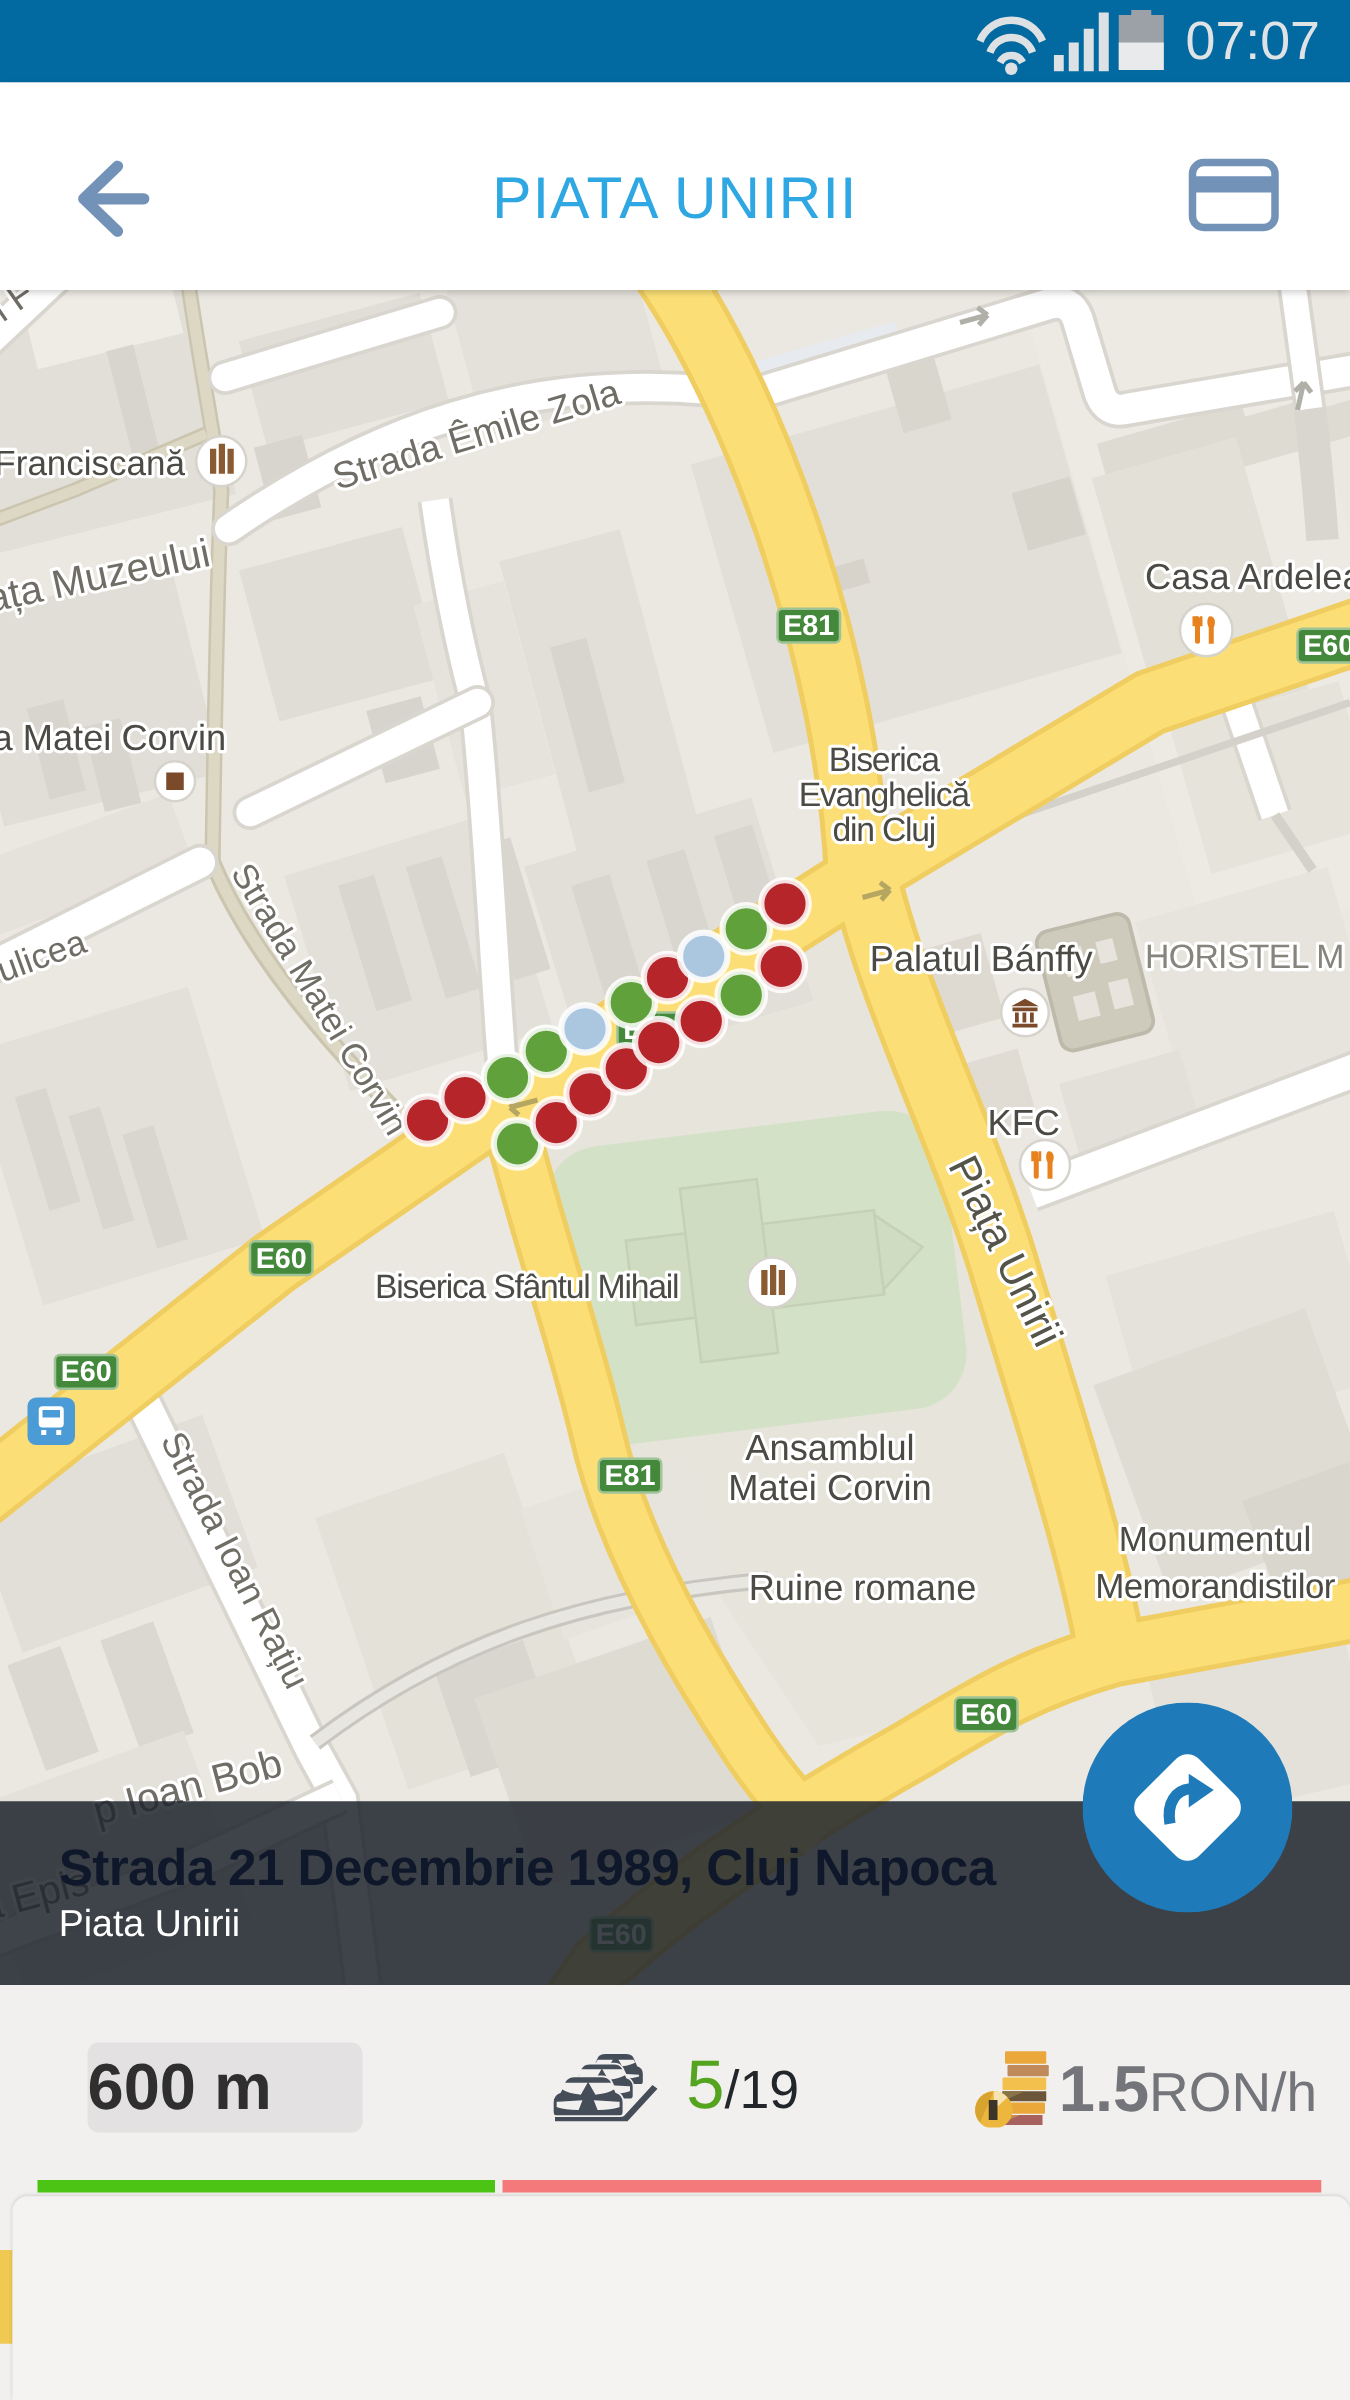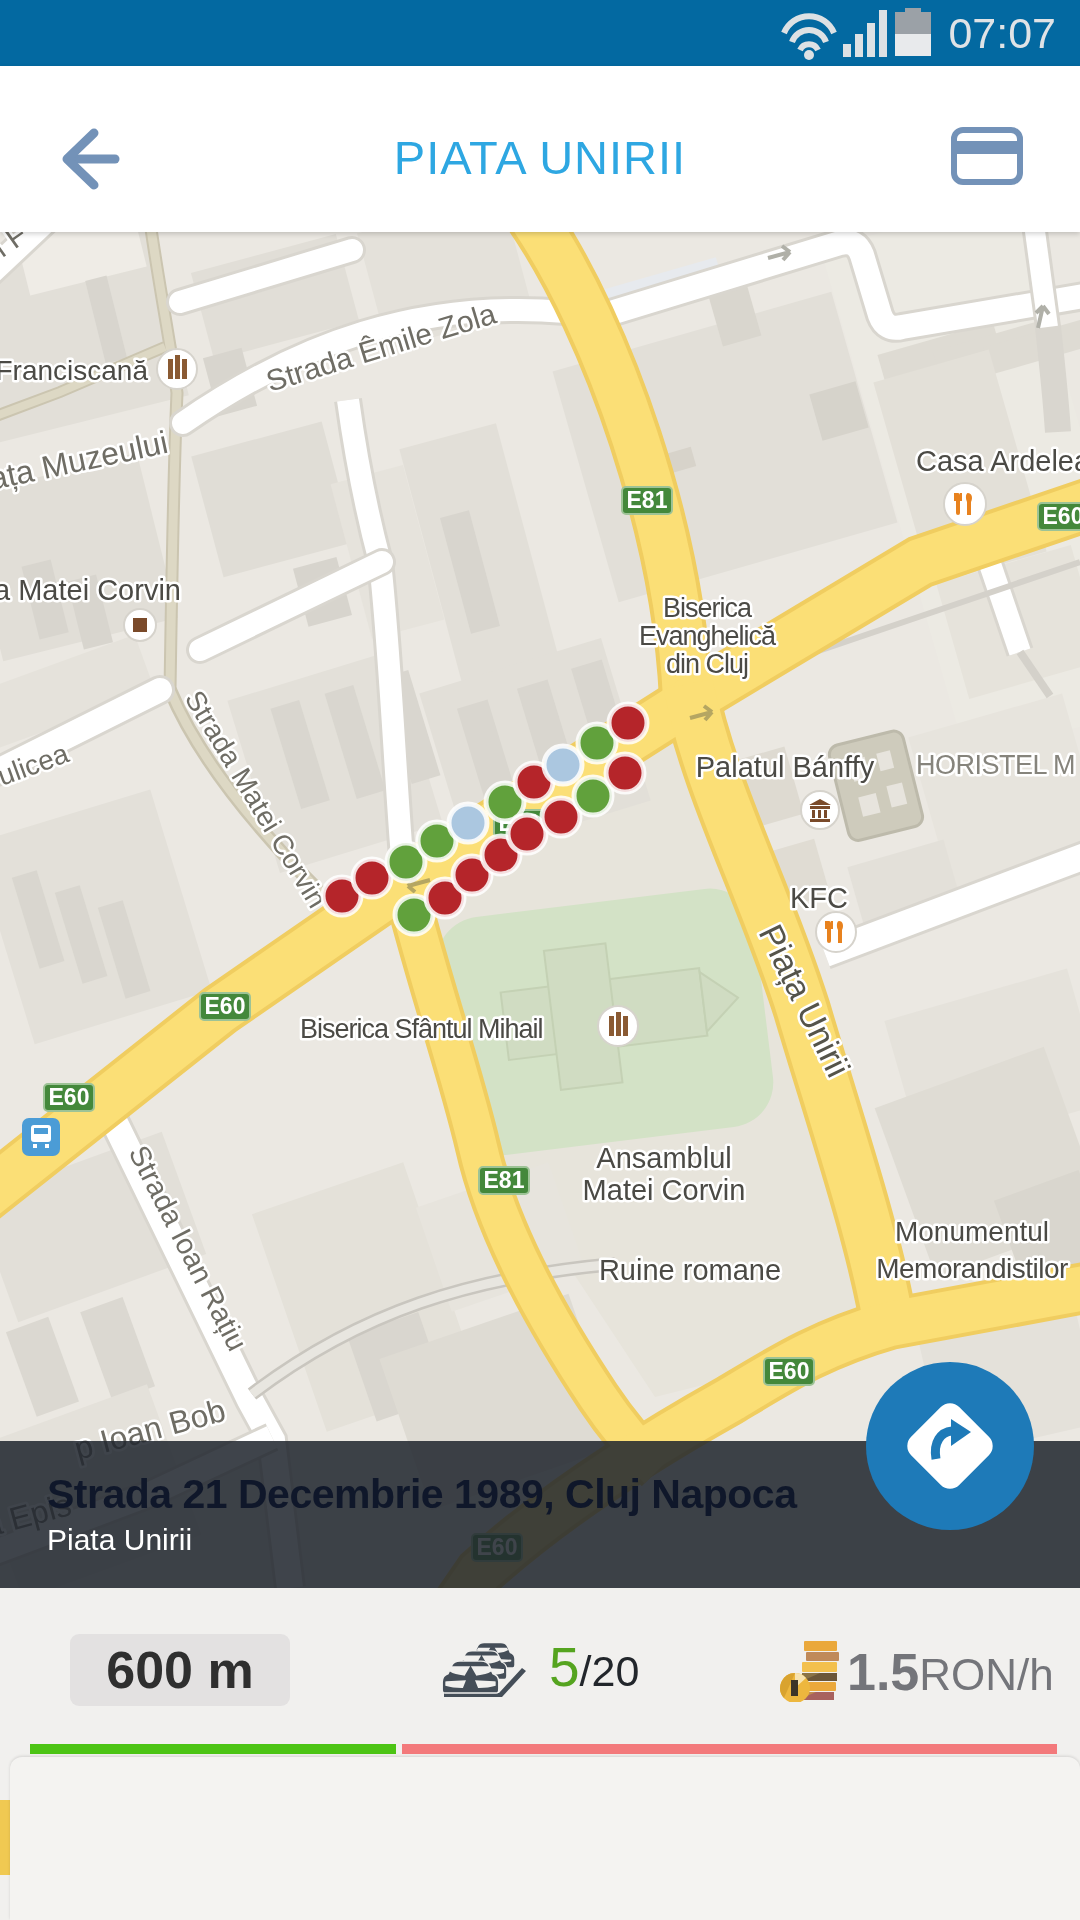--- a/index.html
+++ b/index.html
@@ -456,21 +456,21 @@
 
 <svg class="abs" style="left:866px;top:1362px;z-index:7;" width="168" height="168" viewBox="0 0 168 168">
   <circle cx="84" cy="84" r="84" fill="#1e7ab8"></circle>
   <rect x="50" y="50" width="68" height="68" rx="13" fill="#ffffff" transform="rotate(45 84 84)"></rect>
   <path d="M70,97 C67,80 75,70 86,69" stroke="#1e7ab8" stroke-width="9" fill="none"></path>
     <polygon points="85,57 105,70 85,84" fill="#1e7ab8"></polygon>
 </svg>
 
 <div class="abs" style="left:0;top:1588px;width:1080px;height:332px;background:#f1f0ee;">
 
-  <div class="abs" style="left:70px;top:46px;width:220px;height:72px;background:#e3e1e1;border-radius:9px;text-align:center;line-height:72px;font-size:52px;font-weight:bold;color:#2f2f2f;">600 m</div>
+  <div class="abs" style="left:70px;top:46px;width:220px;height:72px;background:#e3e1e1;border-radius:9px;text-align:left;line-height:72px;font-size:52px;font-weight:bold;color:#2f2f2f;">600 m</div>
 
   <svg class="abs" style="left:442px;top:54px;" width="86" height="58" viewBox="0 0 86 58">
     <defs>
       <g id="carfront">
         <path d="M3,35 Q1,35 1,32 L1,24 Q1,18 7,16 L11,7 Q13,3 19,3 L41,3 Q47,3 49,7 L53,16 Q59,18 59,24 L59,32 Q59,35 57,35 Z"></path>
         <path d="M11,9 L27,9 L23,16 Q14,15 9,12 Z" fill="#f1f0ee"></path>
         <path d="M49,9 L33,9 L37,16 Q46,15 51,12 Z" fill="#f1f0ee"></path>
         <path d="M5,25 L23,24 L21,29 Q11,29 5,27 Z" fill="#f1f0ee"></path>
         <path d="M55,25 L37,24 L39,29 Q49,29 55,27 Z" fill="#f1f0ee"></path>
       </g>
@@ -480,21 +480,21 @@
         <use href="#carfront" transform="translate(28,-1) scale(0.75)"></use>
       </g>
     <g fill="#454e58" stroke="#f1f0ee" stroke-width="3" style="paint-order:stroke">
         <use href="#carfront" transform="translate(14,7) scale(0.85)"></use>
       </g>
     <g fill="#454e58" stroke="#f1f0ee" stroke-width="3" style="paint-order:stroke">
         <use href="#carfront" transform="translate(0,17) scale(0.95)"></use>
       </g>
   </svg>
 
-  <div class="abs" style="left:549px;top:47px;font-size:55px;color:#55a41f;">5<span style="font-size:43px;color:#22262b;">/20</span></div>
+  <div class="abs" style="left:549px;top:47px;font-size:55px;color:#55a41f;">5<span style="font-size:43px;color:#22262b;">/19</span></div>
 
   <svg class="abs" style="left:778px;top:52px;" width="62" height="62" viewBox="0 0 62 62">
     <g>
       <rect x="26" y="1" width="33" height="10" rx="1" fill="#eaa83b"></rect>
       <rect x="28" y="12" width="33" height="9" rx="1" fill="#c08a5a"></rect>
       <rect x="24" y="22" width="35" height="10" rx="1" fill="#f3c04d"></rect>
       <path d="M24 33 L59 33 L59 41 L24 41 Z" fill="#6b5639"></path>
       <path d="M24 33 L42 33 L24 41 Z" fill="#8a7347"></path>
       <rect x="23" y="42" width="35" height="9" rx="1" fill="#eaa83b"></rect>
       <path d="M20 52 L56 52 L56 60 L20 60 Z" fill="#a8625e"></path>

